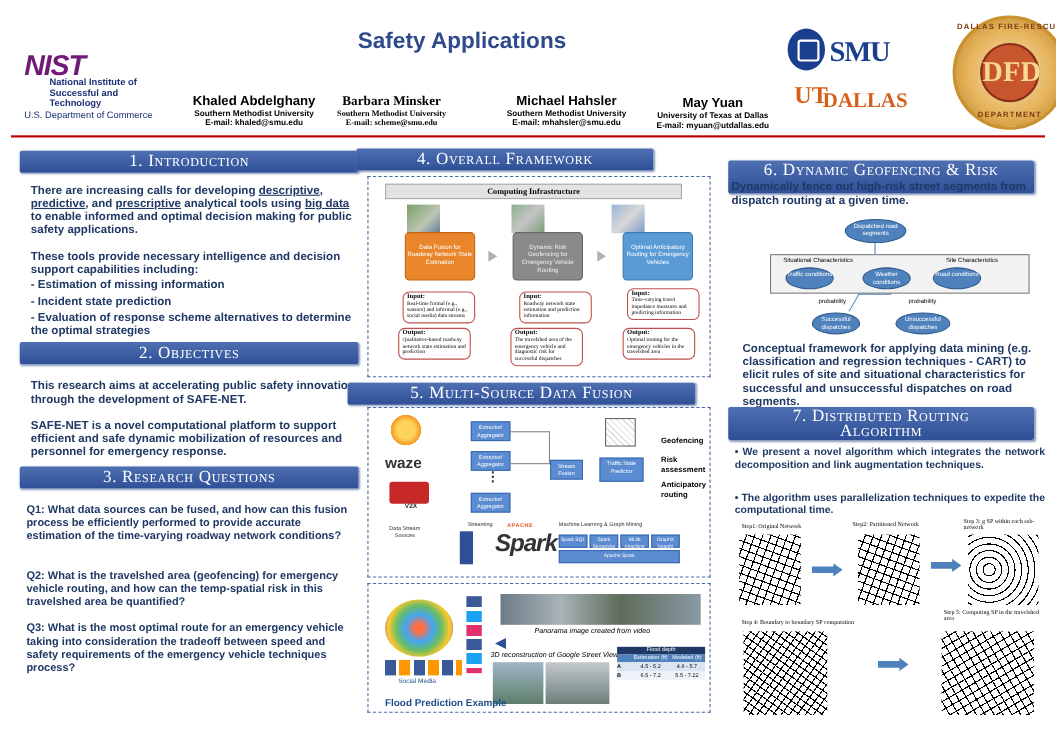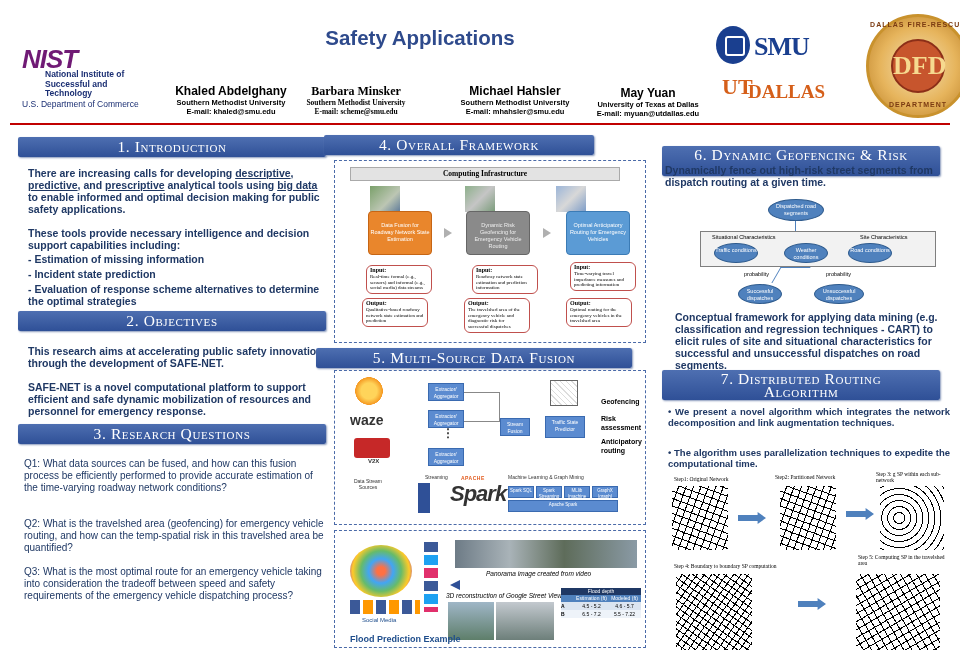--- a/index.html
+++ b/index.html
@@ -29,21 +29,21 @@
   .dfr-inner { position: absolute; left: 22px; top: 22px; width: 54px; height: 54px; border-radius: 50%; background: #c7552d; border: 2px solid #8c2f18; color: #f6d98f; font-family: "Liberation Serif", serif; font-weight: bold; font-size: 26px; text-align: center; line-height: 50px; }
   .dfr-ring-text { position: absolute; left: 0; top: 4px; width: 98px; text-align: center; font-size: 7px; font-weight: bold; color: #7b3b12; letter-spacing: 1px; }
   .dfr-ring-bottom { position: absolute; left: 0; top: 84px; width: 98px; text-align: center; font-size: 7px; font-weight: bold; color: #7b3b12; letter-spacing: 1px; }
 
   
   .sec-head { height: 20px; background: linear-gradient(#4e6fb1, #2f5097); color: #fff; border-radius: 2px; text-align: center; font-family: "Liberation Serif", serif; font-variant: small-caps; font-size: 15.5px; line-height: 20px; letter-spacing: 0.6px; box-shadow: 1px 1px 2px #8899bb; }
   .sec-head.two { height: 30px; line-height: 13px; padding-top: 2px; }
 
   .body-text { color: #1f3864; font-size: 10.5px; font-weight: bold; line-height: 12px; }
   .body-text u { }
-  .q { color: #1f3864; font-size: 10px; font-weight: normal; line-height: 12px; }
+  .q { color: #1f3864; font-size: 10px; font-weight: bold; line-height: 12px; }
 
   
   .intro-p1 { left: 28px; top: 167px; width: 296px; }
   .intro-p2 { left: 28px; top: 227px; width: 296px; }
   .obj-p1 { left: 28px; top: 345px; width: 296px; }
   .obj-p2 { left: 28px; top: 381px; width: 296px; }
 
   
   .dash-panel { border: 1.5px dashed #4a6aa8; }
   .fw-panel { left: 334px; top: 160px; width: 312px; height: 183px; }
@@ -144,21 +144,21 @@
   <div>- Evaluation of response scheme alternatives to determine the optimal strategies</div>
 </div>
 
 <div class="abs sec-head" style="left:18px;top:311px;width:308px;">2. Objectives</div>
 <div class="abs body-text obj-p1">This research aims at accelerating public safety innovation through the development of SAFE-NET.</div>
 <div class="abs body-text obj-p2">SAFE-NET is a novel computational platform to support efficient and safe dynamic mobilization of resources and personnel for emergency response.</div>
 
 <div class="abs sec-head" style="left:18px;top:424px;width:308px;">3. Research Questions</div>
 <div class="abs q" style="left:24px;top:458px;width:300px;">Q1: What data sources can be fused, and how can this fusion process be efficiently performed to provide accurate estimation of the time-varying roadway network conditions?</div>
 <div class="abs q" style="left:24px;top:518px;width:300px;">Q2: What is the travelshed area (geofencing) for emergency vehicle routing, and how can the temp-spatial risk in this travelshed area be quantified?</div>
-<div class="abs q" style="left:24px;top:566px;width:300px;">Q3: What is the most optimal route for an emergency vehicle taking into consideration the tradeoff between speed and safety requirements of the emergency vehicle dispatching process?</div>
+<div class="abs q" style="left:24px;top:566px;width:300px;">Q3: What is the most optimal route for an emergency vehicle taking into consideration the tradeoff between speed and safety requirements of the emergency vehicle techniques process?</div>
 
 <div class="abs sec-head" style="left:324px;top:135px;width:270px;">4. Overall Framework</div>
 
 <div class="abs dash-panel fw-panel"></div>
 <div class="abs infra-bar">Computing Infrastructure</div>
 
 <div class="abs fw-photo" style="left:370px;"></div>
 <div class="abs fw-photo" style="left:465px;background:linear-gradient(135deg,#8db08b,#c5c5c5 50%,#7a9c7a);"></div>
 <div class="abs fw-photo" style="left:556px;background:linear-gradient(135deg,#9bb5d8,#d8d8d8 50%,#7c9cc8);"></div>
 

